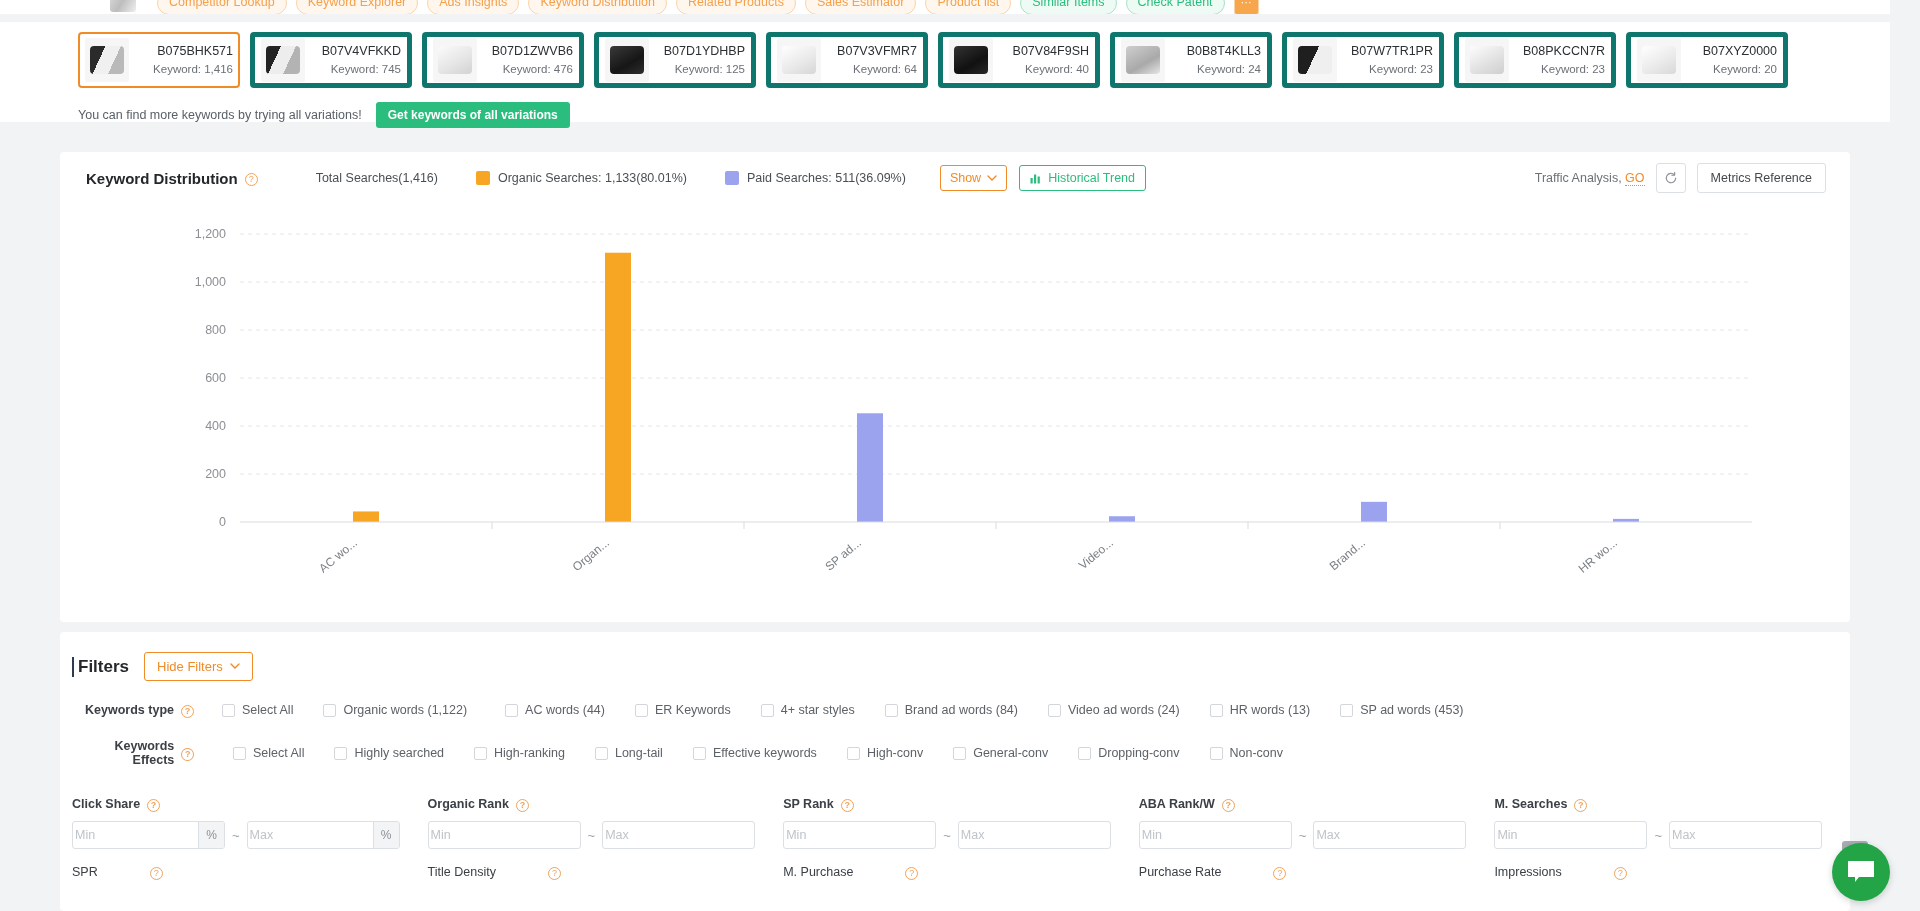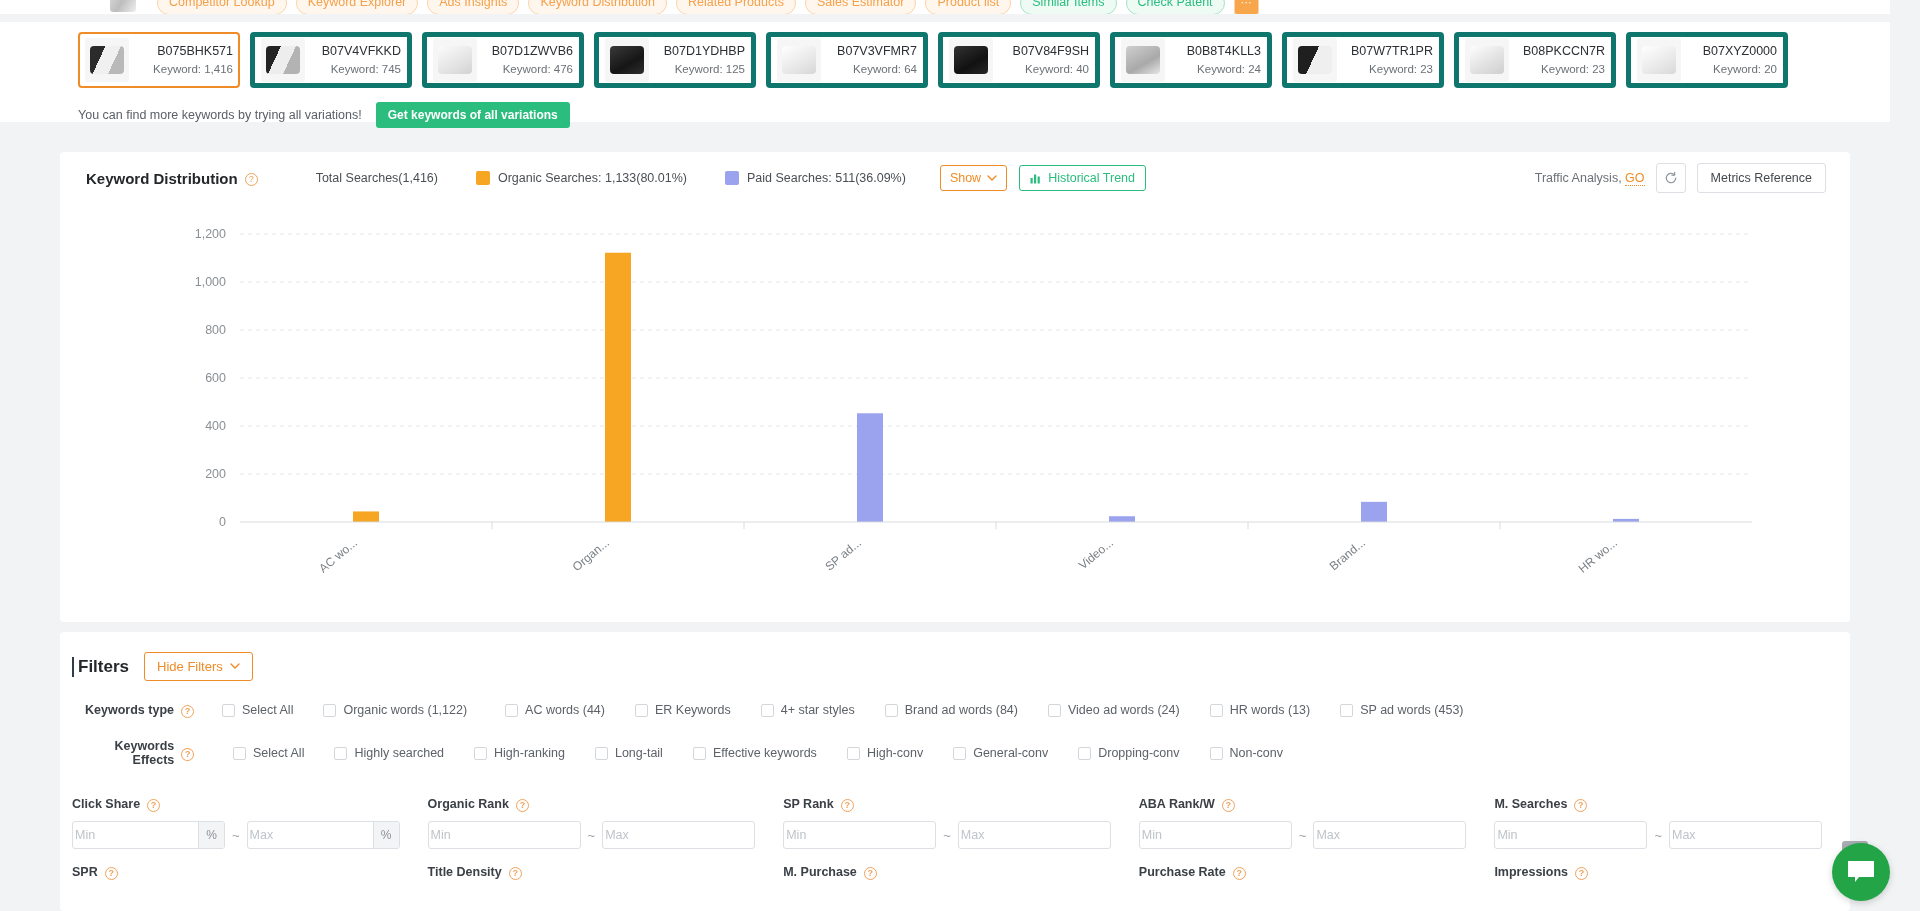--- a/index.html
+++ b/index.html
@@ -179,21 +179,21 @@
   }
   .inp input::placeholder { color: #bfc4c9; }
   .inp .pct {
     width: 26px; height: 100%; background: #f3f4f6; border-left: 1px solid #dcdfe3;
     display: flex; align-items: center; justify-content: center;
     font-size: 12px; color: #8b9096; flex: 0 0 auto;
   }
   .tilde { color: #9aa0a6; font-size: 13px; }
 
   .input-grid2 { margin-top: 16px; }
-  .ig-label2 { font-size: 12.5px; font-weight: bold; color: #3b4046; display: flex; align-items: center; }
+  .ig-label2 { font-size: 12.5px; font-weight: normal; color: #3b4046; display: flex; align-items: center; gap: 45px; }
 
   
   .back-top {
     position: absolute; right: 52px; bottom: 28px; width: 26px; height: 42px;
     background: #a8adb3; border-radius: 3px; display: flex; align-items: flex-start;
     justify-content: center; padding-top: 7px; cursor: pointer;
   }
   .back-top svg { display: block; }
   .chat-bubble {
     position: absolute; right: 30px; bottom: 10px; width: 58px; height: 58px;

